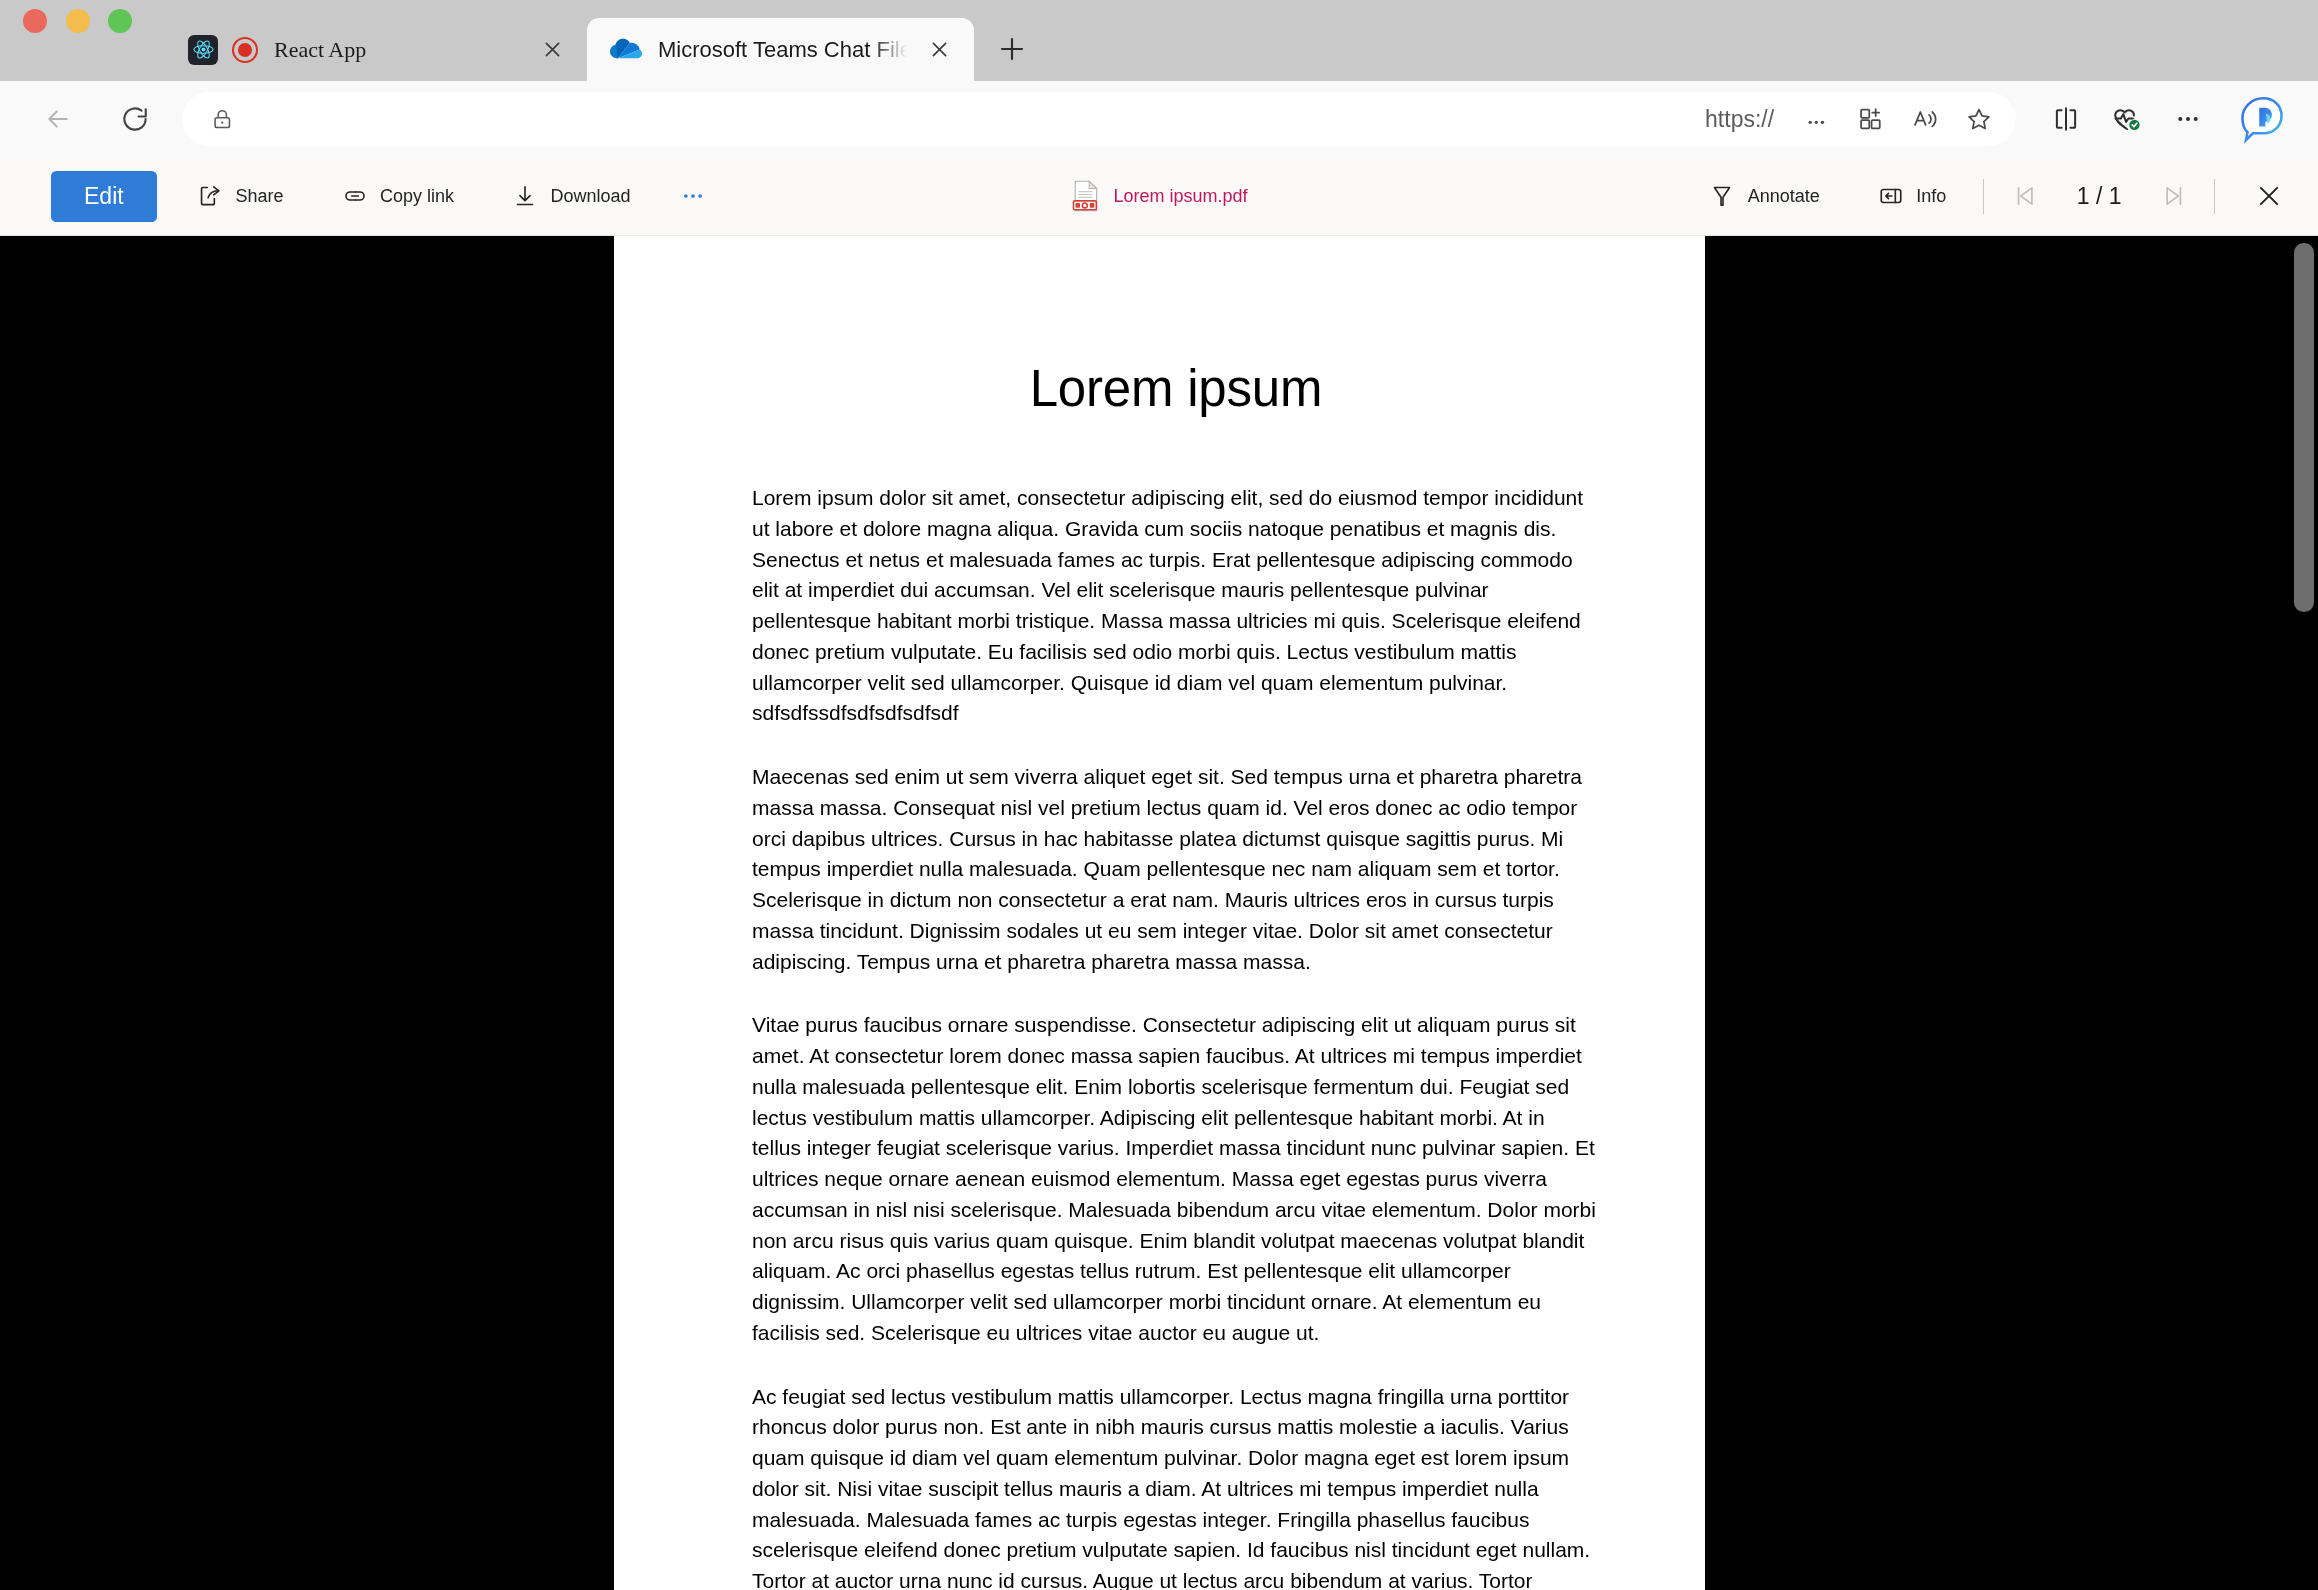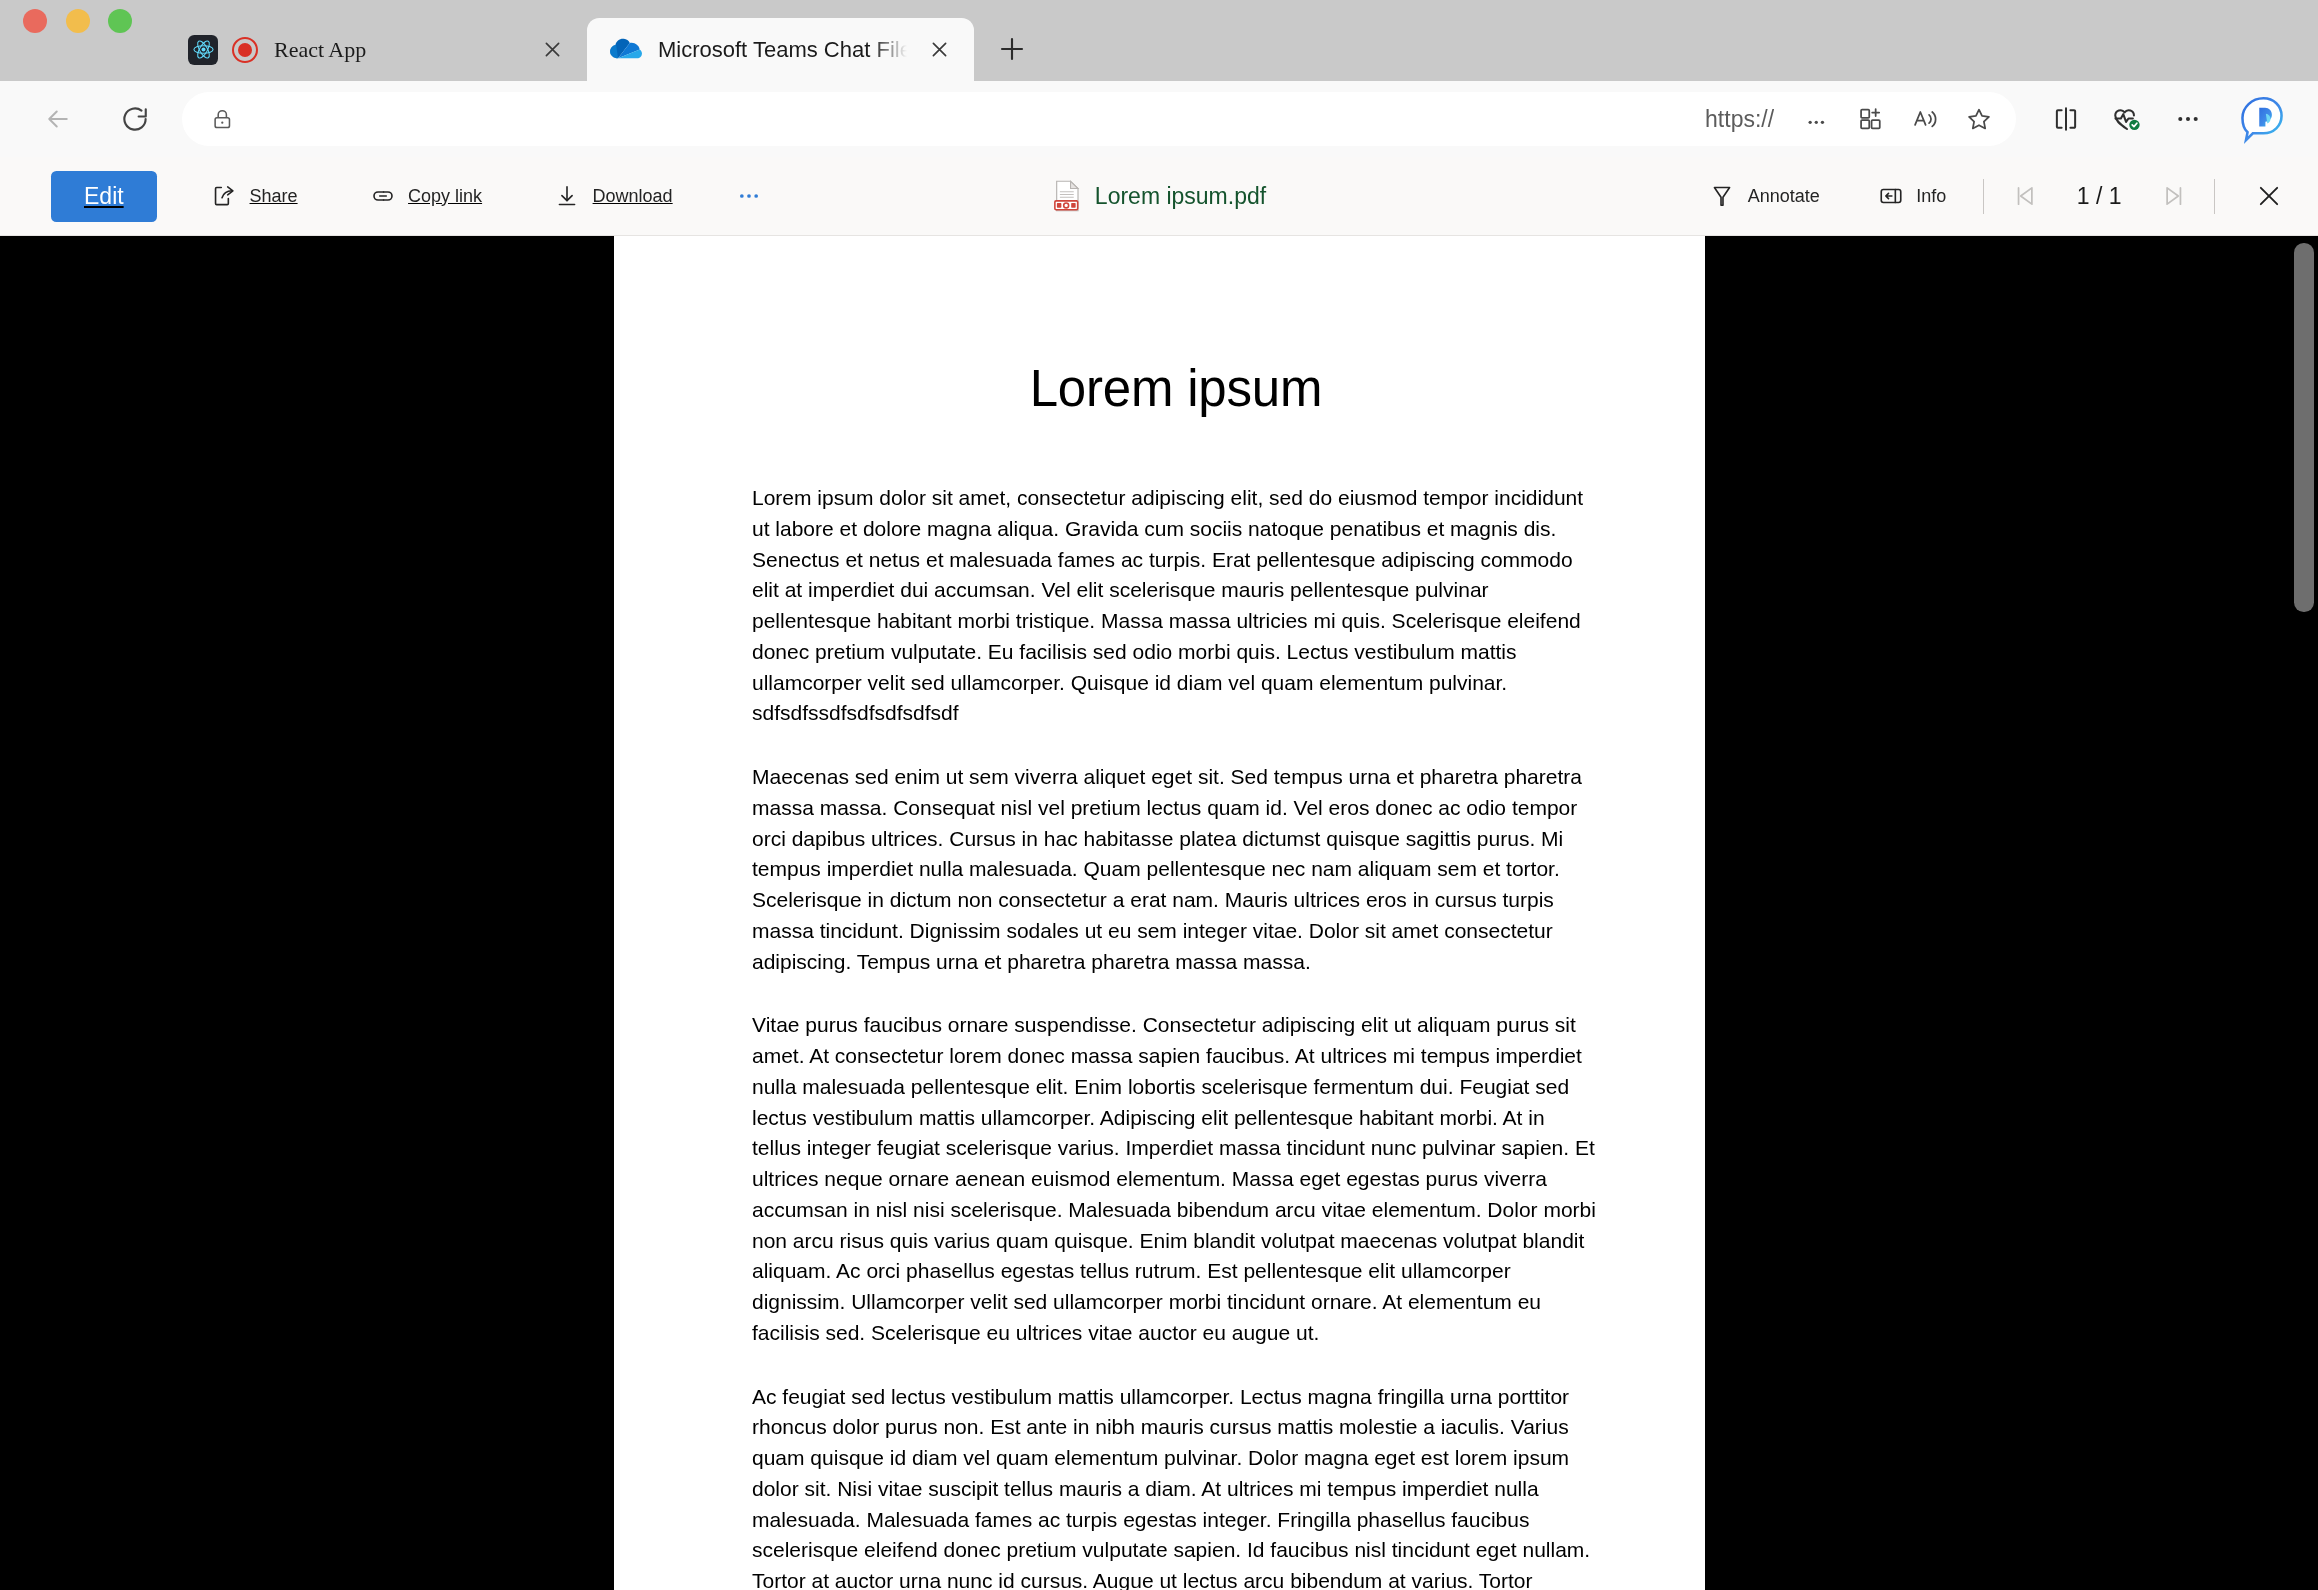--- a/index.html
+++ b/index.html
@@ -140,21 +140,21 @@
   
   .pdf-toolbar {
     height: 79px;
     background: #faf9f8;
     border-bottom: 0.9px solid #e6e4e2;
     display: flex; align-items: center;
     flex: none;
     position: relative;
     padding: 0 24.6px 0 0;
   }
-  .pdf-left { display: flex; align-items: center; gap: 14px; padding-left: 51px; text-decoration: underline; }
+  .pdf-left { display: flex; align-items: center; gap: 0; padding-left: 51px; }
 
   .edit-btn {
     background: #2f7cd6;
     color: #ffffff;
     font-size: 23px;
     height: 51px;
     padding: 0 33px;
     border-radius: 5.3px;
     display: flex; align-items: center; justify-content: center;
     border: none;
@@ -176,21 +176,21 @@
     display: flex; align-items: center; justify-content: center;
     width: 51px; height: 51px; margin-left: 19.3px;
     color: #242424; border-radius: 4.4px;
   }
 
   .pdf-center {
     position: absolute;
     left: 50%; transform: translateX(-50%);
     display: flex; align-items: center; gap: 14px;
   }
-  .pdf-filename { font-size: 23px; color: #14532d; white-space: nowrap; }
+  .pdf-filename { font-size: 18px; color: #be185d; white-space: nowrap; }
 
   .pdf-right {
     margin-left: auto;
     display: flex; align-items: center; gap: 0;
   }
   .tb-sep { width: 0.9px; height: 35px; background: #c9c6c4; margin: 0 19.3px; }
   .pager { display: flex; align-items: center; gap: 3.5px; }
   .pager-btn {
     width: 47px; height: 47px;
     display: flex; align-items: center; justify-content: center;

